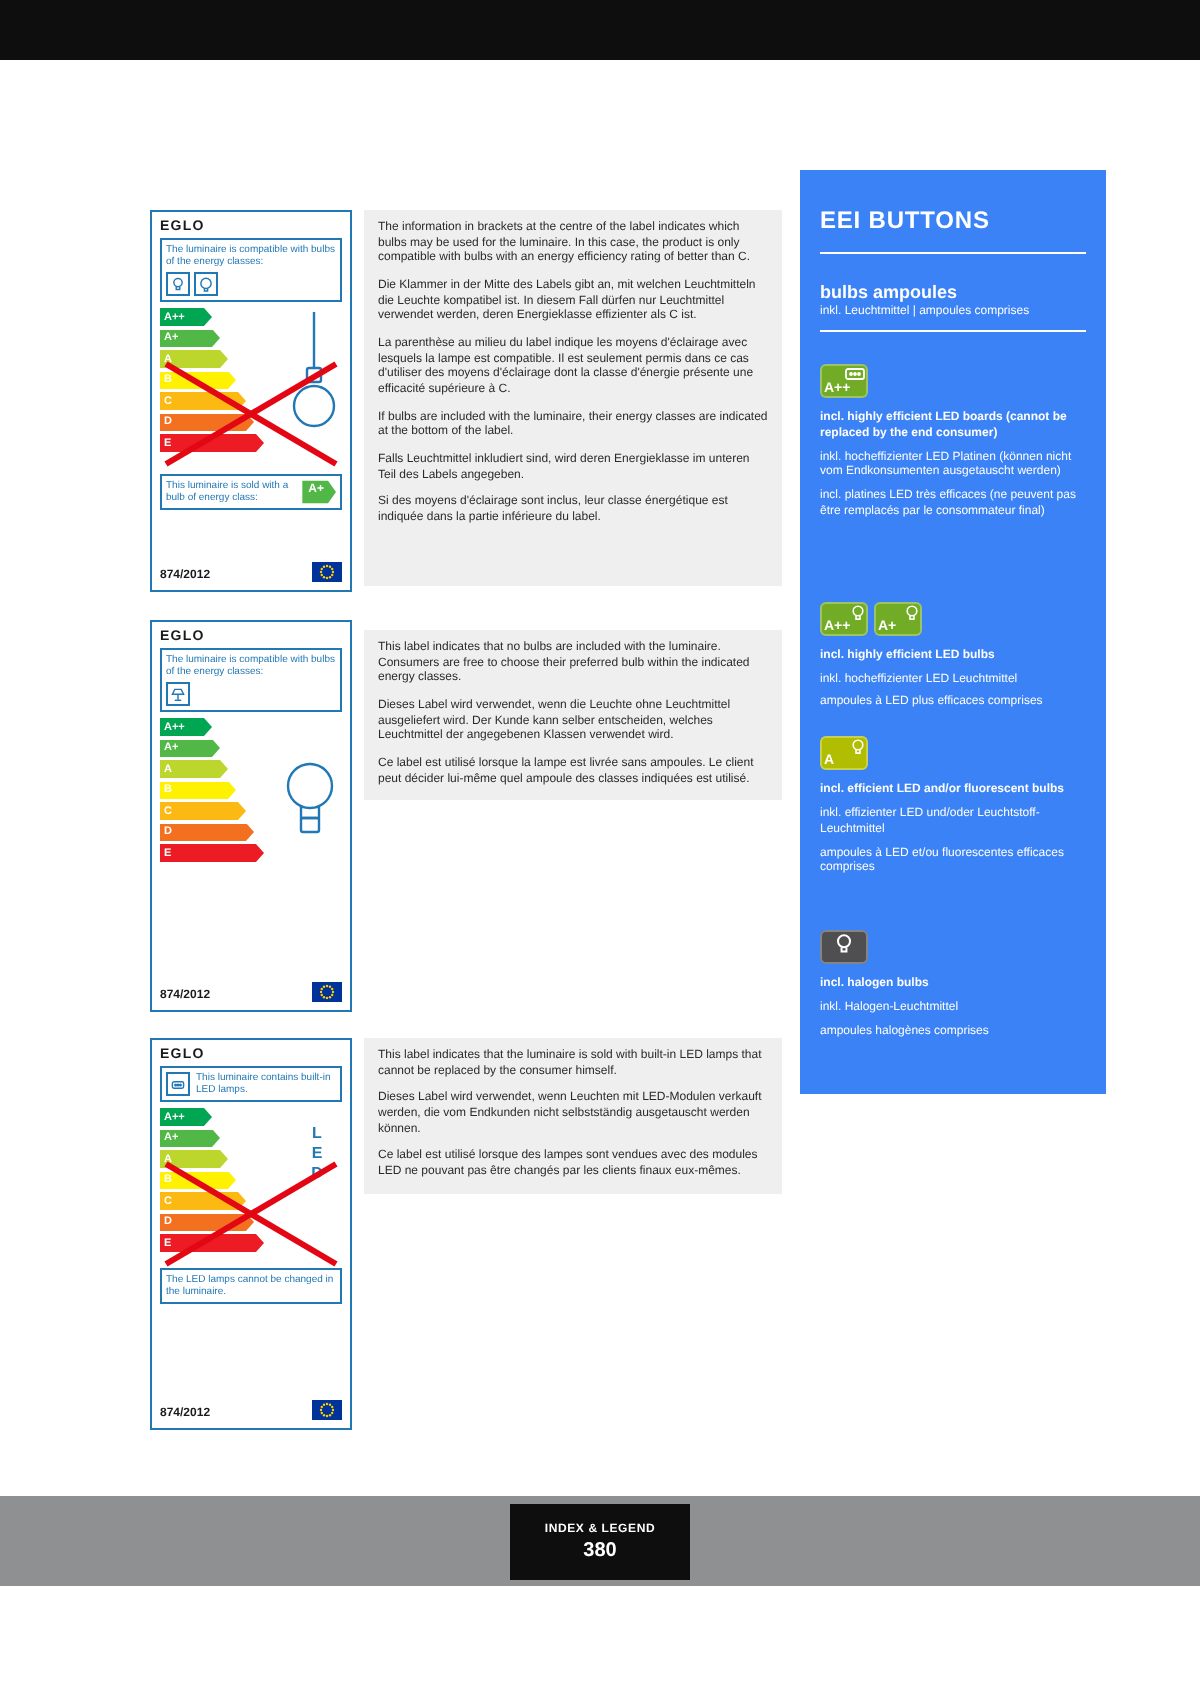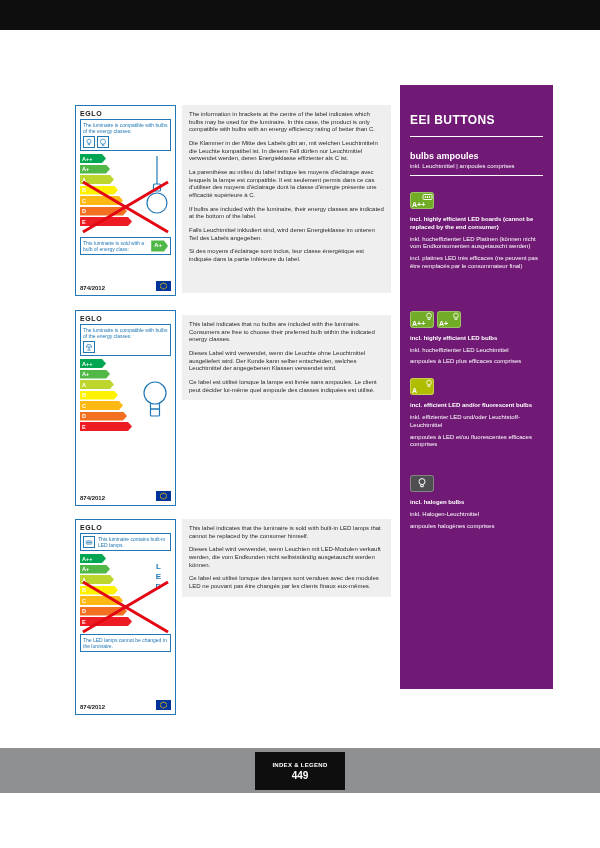--- a/index.html
+++ b/index.html
@@ -34,21 +34,21 @@
 
   
   .tblock{position:absolute;left:182px;width:209px;background:#efefef;padding:6px 7px;font-size:6px;line-height:1.28;color:#2a2a2a;box-sizing:border-box}
   .tb1{top:105px;min-height:188px}
   .tb2{top:315px}
   .tb3{top:519px}
   .tblock p{margin:0 0 6px 0}
   .tblock p:last-child{margin-bottom:0}
 
   
-  .panel{position:absolute;left:400px;top:85px;width:153px;height:604px;background:#701a75;color:#fff;padding:28px 10px;box-sizing:border-box}
+  .panel{position:absolute;left:400px;top:85px;width:153px;height:462px;background:#3b82f6;color:#fff;padding:18px 10px;box-sizing:border-box}
   .ptitle{font-size:12px;font-weight:bold;letter-spacing:.4px;padding-bottom:9px;border-bottom:1px solid #fff}
   .psub{font-size:9px;font-weight:bold;margin-top:14px}
   .psubsmall{font-size:6px;margin-top:2px;padding-bottom:6px;border-bottom:1px solid #fff}
   .pgroup{margin-top:16px}
   .g2{margin-top:40px}
   .g3{margin-top:12px}
   .g4{margin-top:26px}
   .btnrow{display:flex;gap:3px;margin-bottom:7px}
   .eeibtn{width:24px;height:17px;border-radius:3px;position:relative;color:#fff;font-weight:bold;font-size:7px;box-shadow:inset 0 0 0 1px rgba(255,255,255,.3);flex:0 0 auto}
   .eeibtn .lbl{position:absolute;left:2px;bottom:1px}
@@ -348,14 +348,14 @@
       <div>incl. halogen bulbs</div>
       <div>inkl. Halogen-Leuchtmittel</div>
       <div>ampoules halogènes comprises</div>
     </div>
   </div>
 </div>
 
 <div class="footerband"></div>
 <div class="footerbox">
   <div class="tab">INDEX &amp; LEGEND</div>
-  <div class="pnum">449</div>
+  <div class="pnum">380</div>
 </div>
 
 </body></html>

